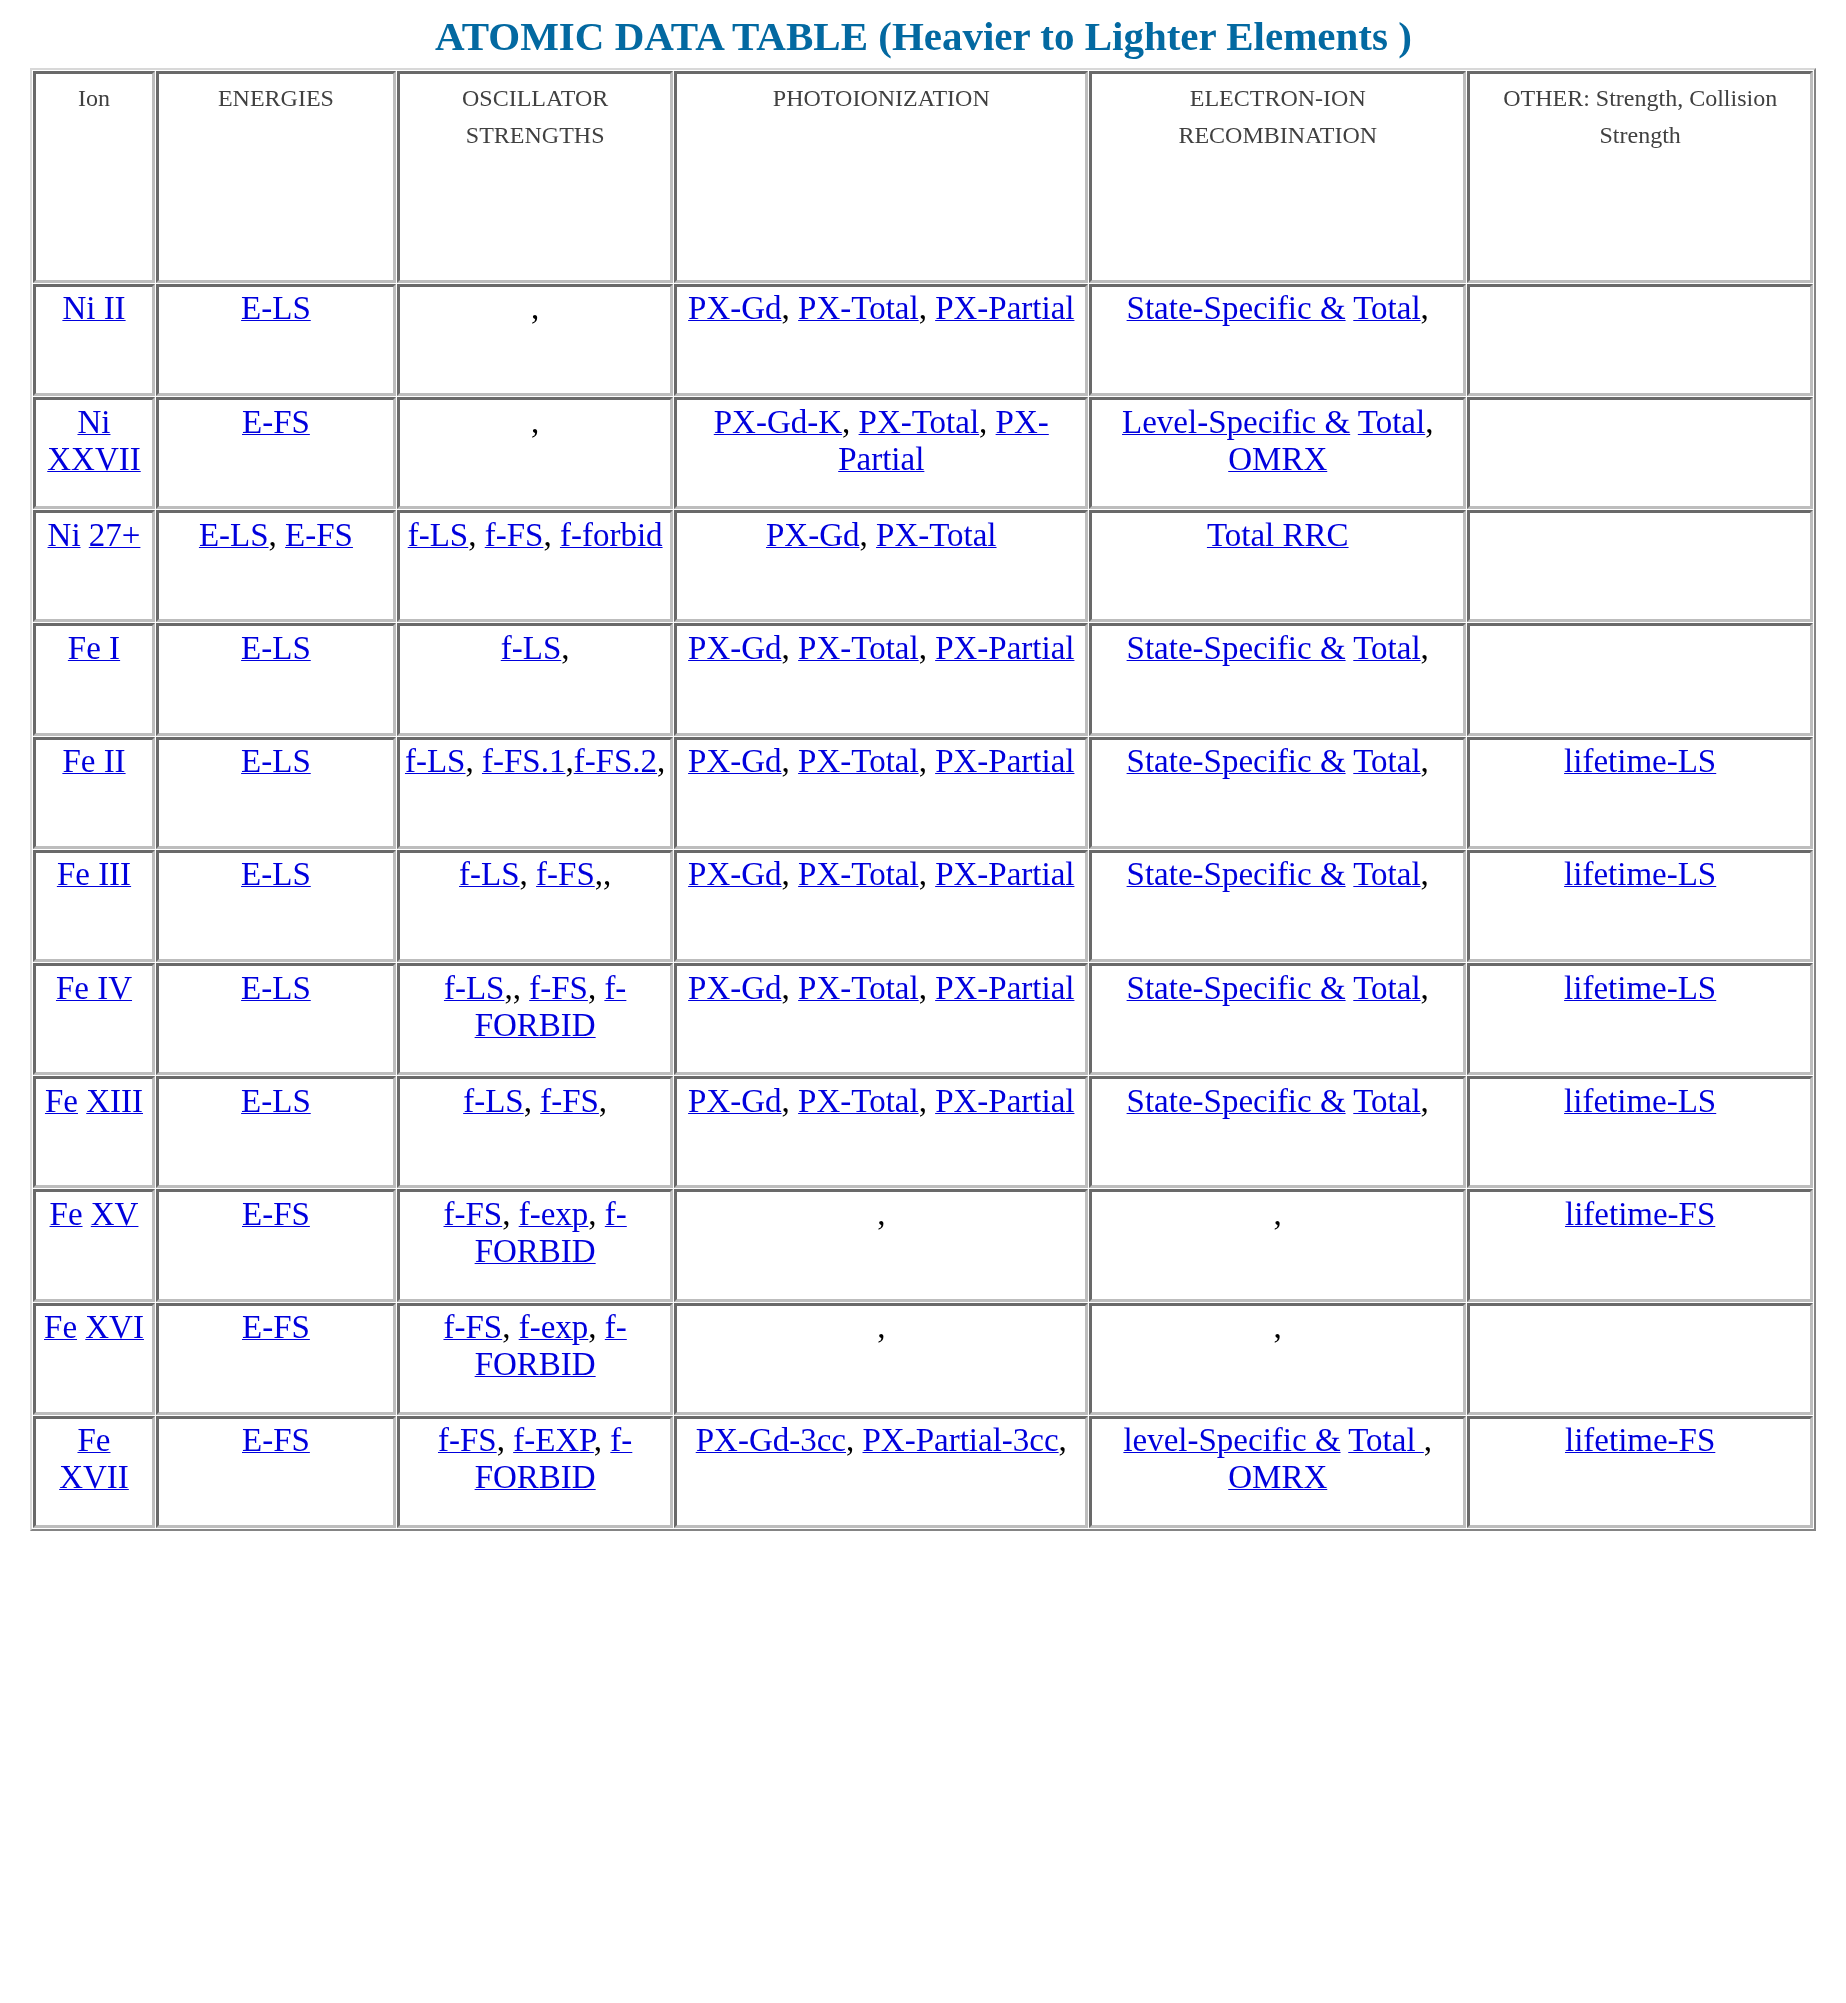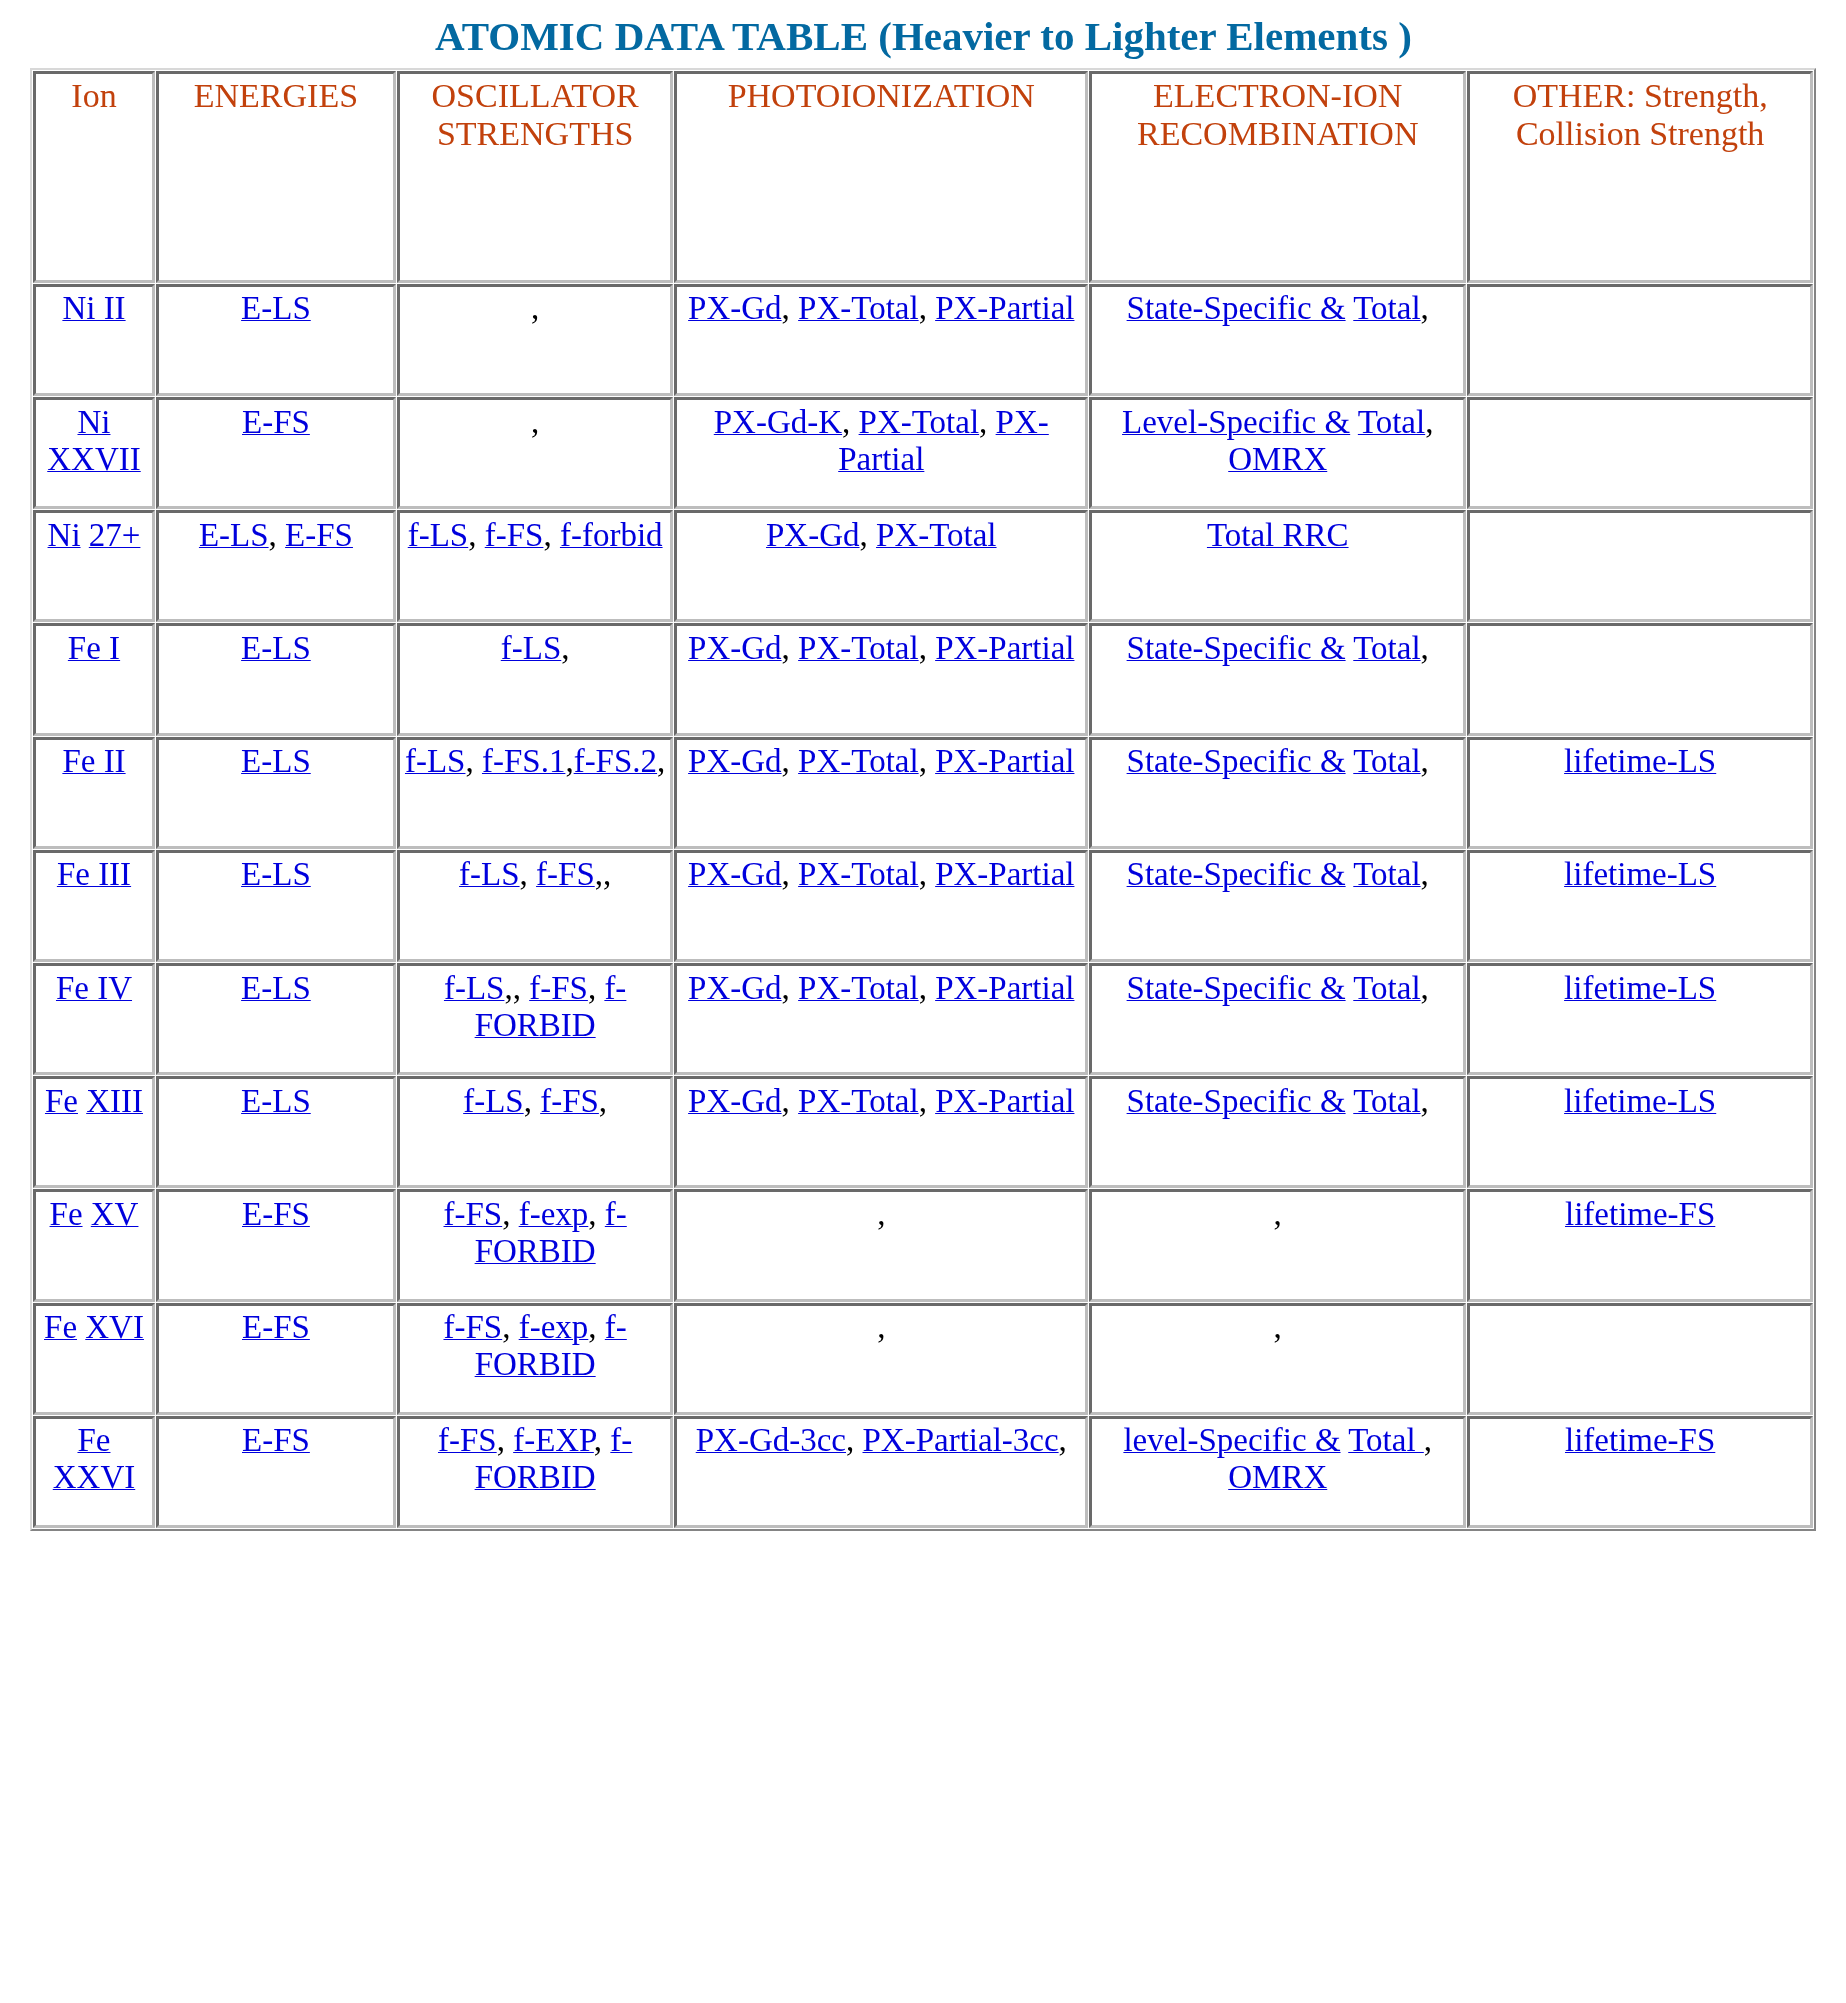--- a/index.html
+++ b/index.html
@@ -52,22 +52,22 @@
 
   
   col.c-ion    { width: 120px; }
   col.c-en     { width: 236px; }
   col.c-osc    { width: 272px; }
   col.c-photo  { width: 407px; }
   col.c-recomb { width: 371px; }
   col.c-other  { width: 340px; }
 
   .hdr {
-    color: #c2410c;
-    font-size: 34px;
+    color: #404040;
+    font-size: 24px;
     line-height: 1.1;
   }
 
   td.rowhdr1 { height: 199px; }
   td.rowhdr2 { height: 159px; }
 
   a.lnk {
     color: #0000dd;
     text-decoration: underline;
     text-decoration-thickness: from-font;
@@ -176,21 +176,21 @@
         </tr>
         <tr class="data">
           <td class="ion"><a class="lnk" href="#">Fe</a> <a class="lnk" href="#">XVI</a></td>
           <td><a class="lnk" href="#">E-FS</a></td>
           <td><a class="lnk" href="#">f-FS</a>, <a class="lnk" href="#">f-exp</a>, <a class="lnk" href="#">f-FORBID</a></td>
           <td>,</td>
           <td>,</td>
           <td>&nbsp;</td>
         </tr>
         <tr class="data">
-          <td class="ion"><a class="lnk" href="#">Fe</a> <a class="lnk" href="#">XXVI</a></td>
+          <td class="ion"><a class="lnk" href="#">Fe</a> <a class="lnk" href="#">XVII</a></td>
           <td><a class="lnk" href="#">E-FS</a></td>
           <td><a class="lnk" href="#">f-FS</a>, <a class="lnk" href="#">f-EXP</a>, <a class="lnk" href="#">f-FORBID</a></td>
           <td><a class="lnk" href="#">PX-Gd-3cc</a>, <a class="lnk" href="#">PX-Partial-3cc</a>,</td>
           <td><a class="lnk" href="#">level-Specific &amp;</a> <a class="lnk" href="#">Total </a>, <a class="lnk" href="#">OMRX</a></td>
           <td><a class="lnk" href="#">lifetime-FS</a></td>
         </tr>
       </tbody>
   </table>
 </div>
 

